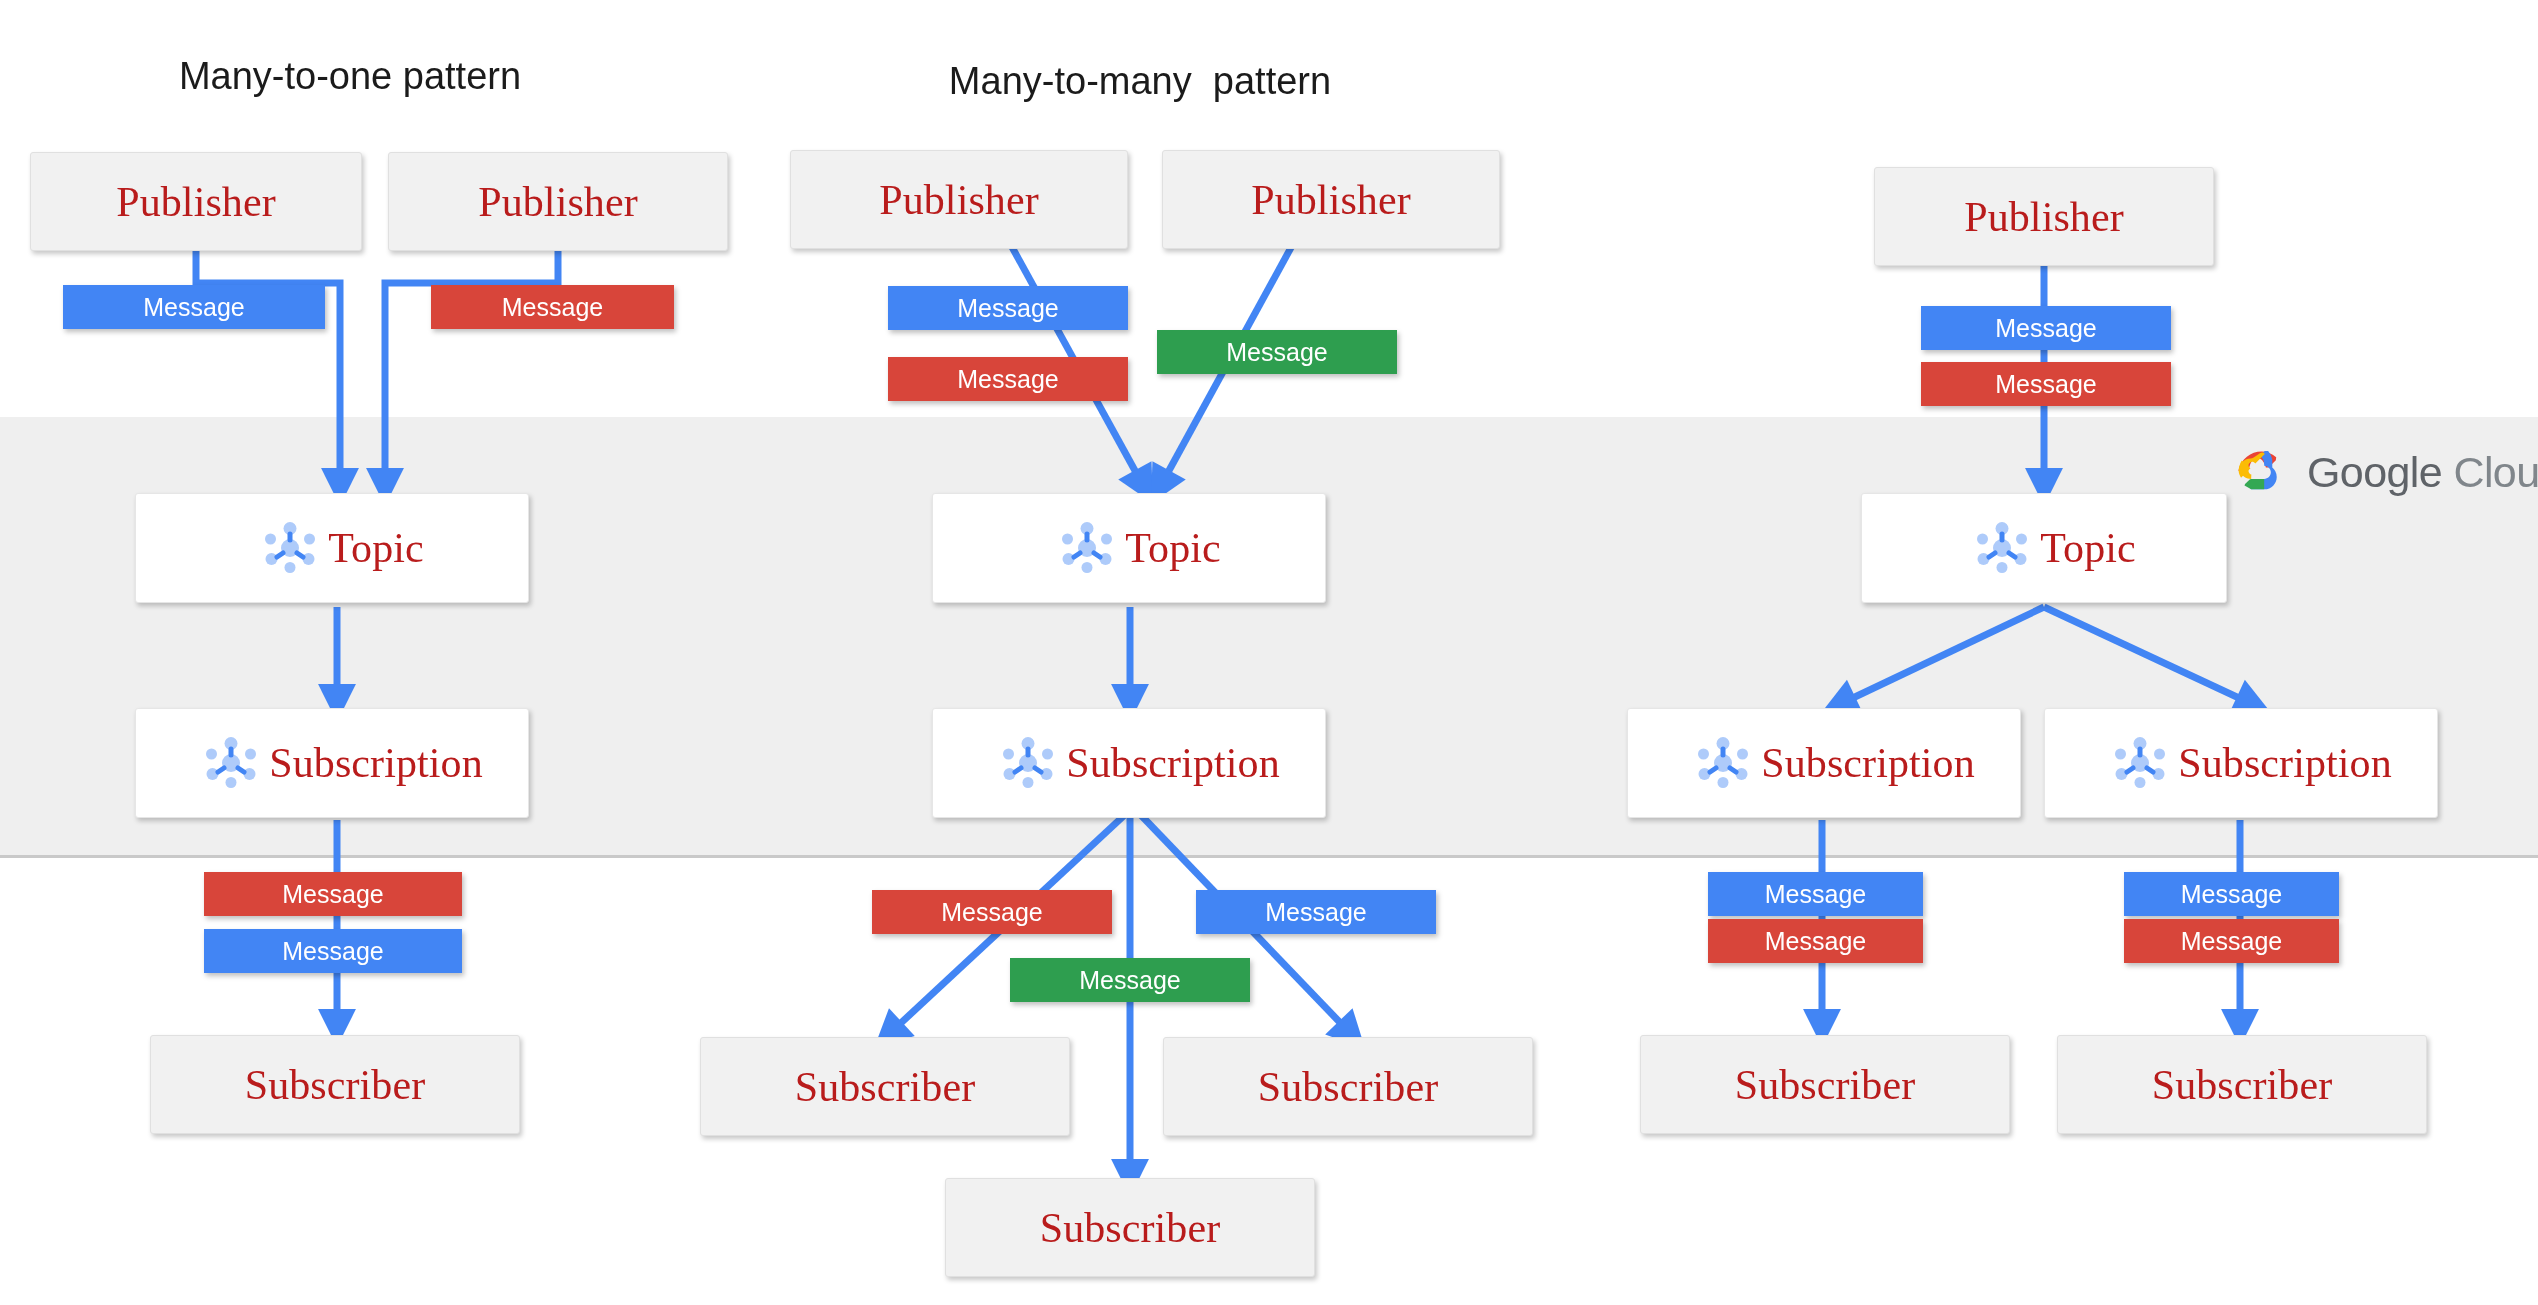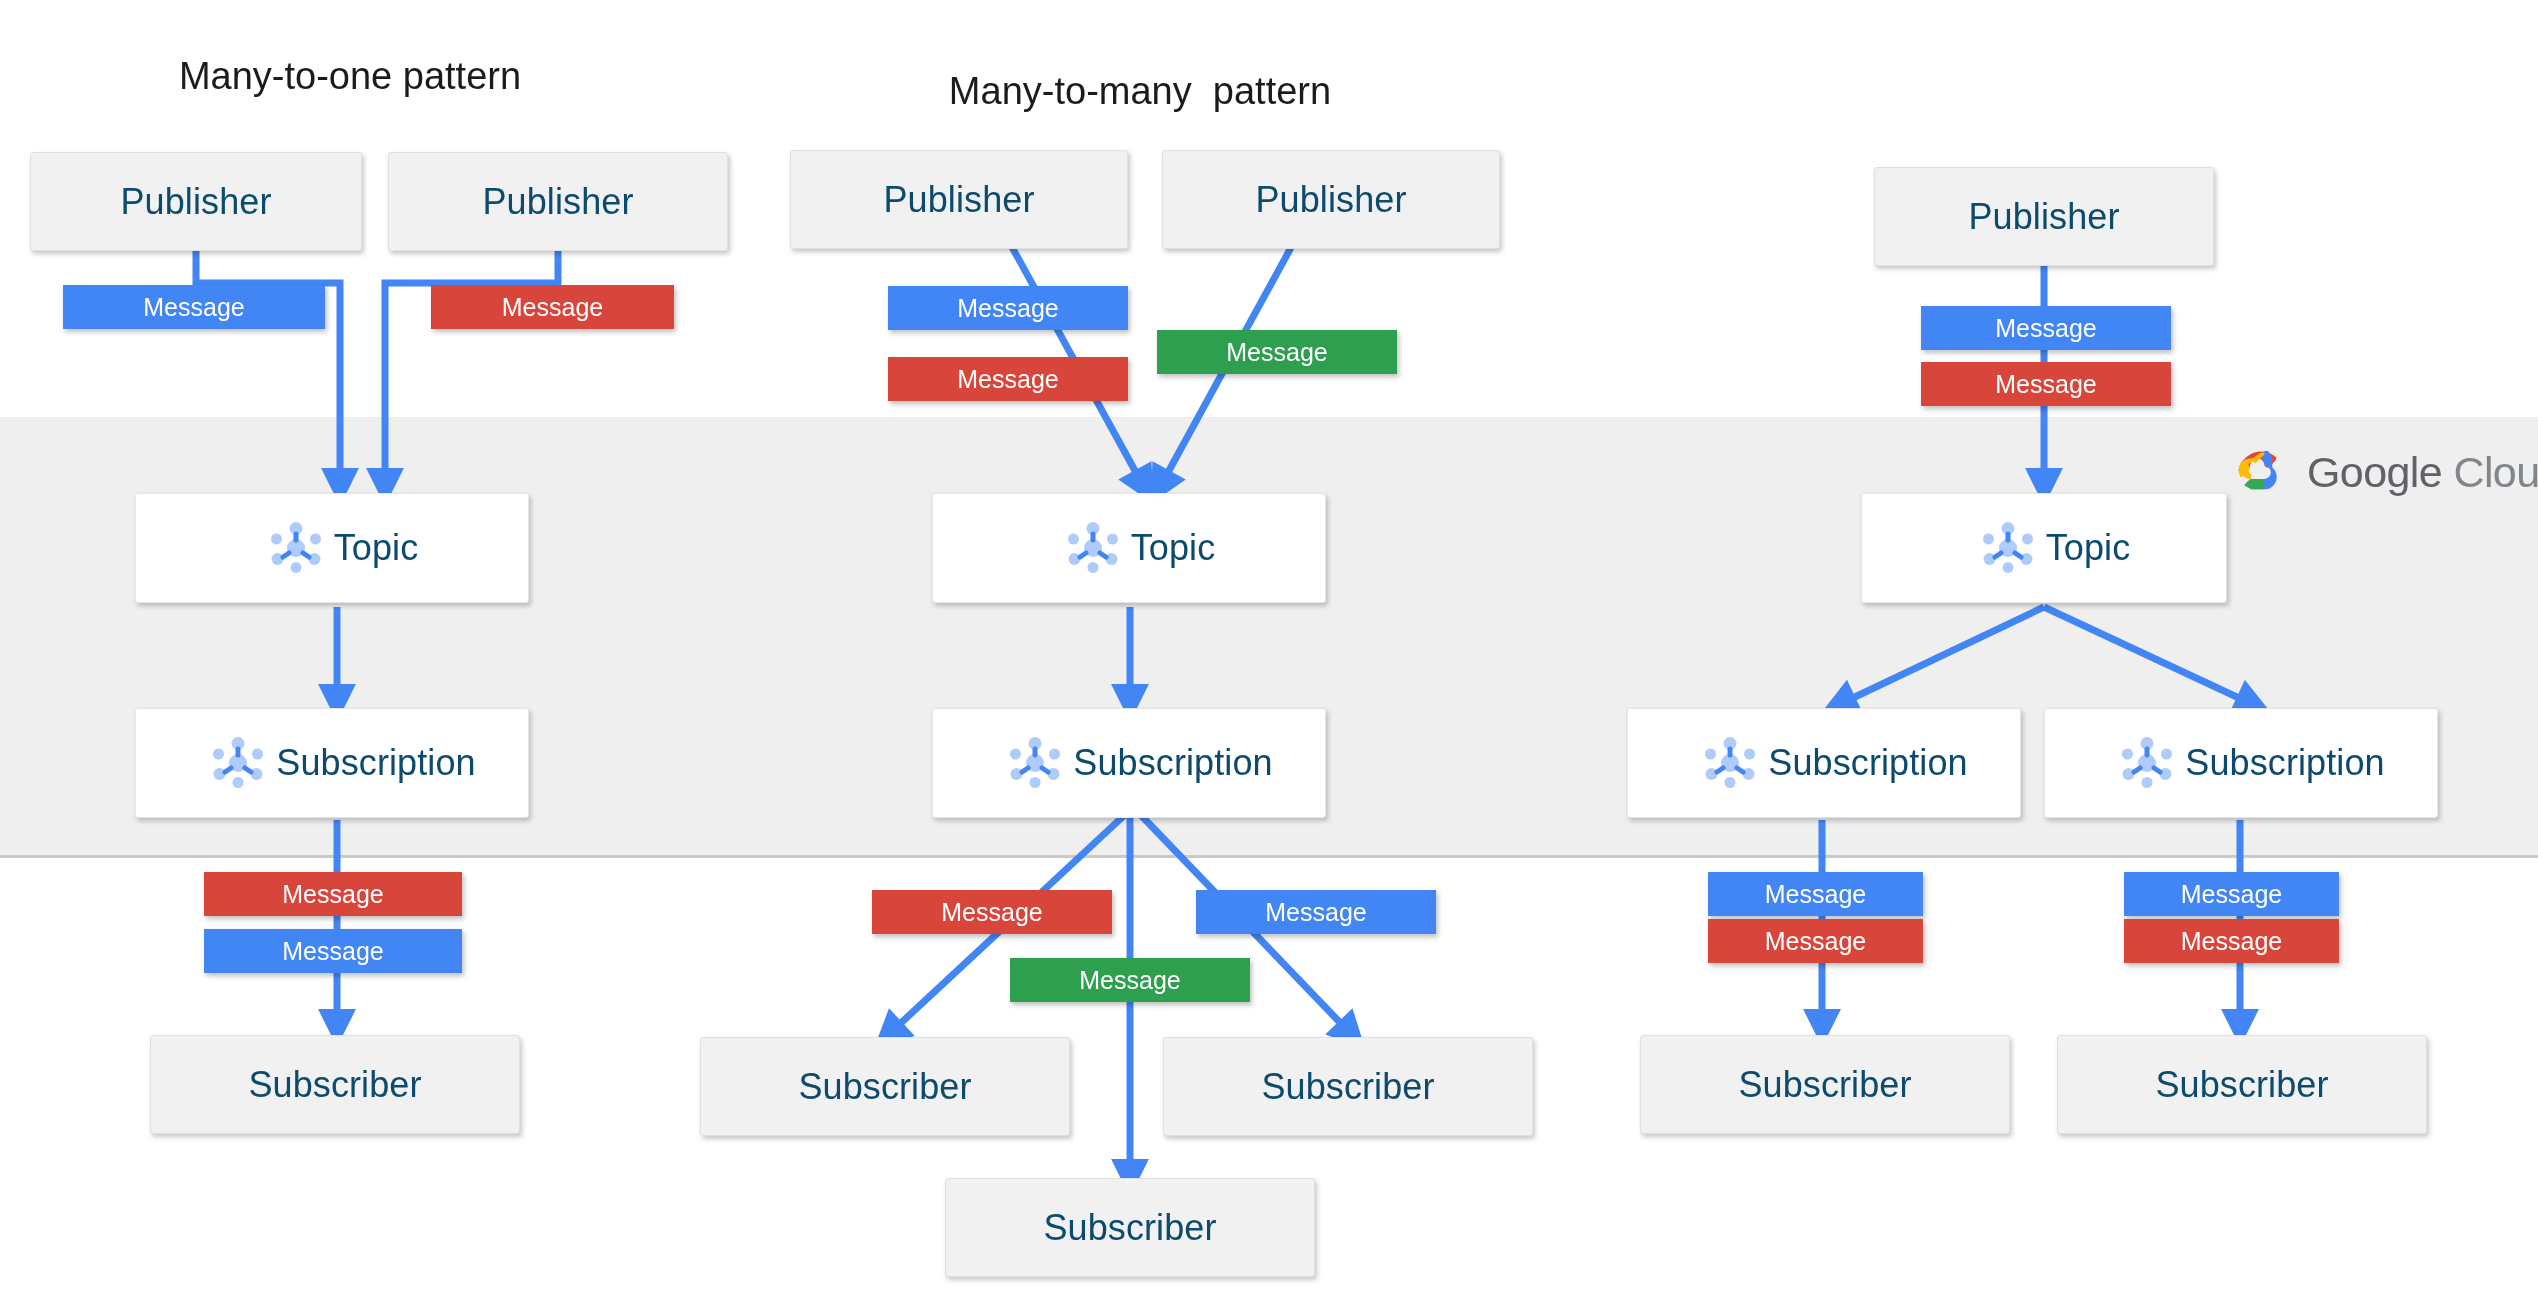--- a/index.html
+++ b/index.html
@@ -15,22 +15,22 @@
   
   .node{
     position:absolute;box-sizing:border-box;
     display:flex;align-items:center;justify-content:center;
     border-radius:3px;
     box-shadow:2px 3px 5px rgba(0,0,0,.22);
   }
   .node.gray{background:#f1f1f1;border:1px solid #e0e0e0;}
   .node.white{background:#ffffff;border:1px solid #e6e6e6;justify-content:center;}
   .node .label{
-    color:#0c4a6e;font-size:36px;font-weight:400;letter-spacing:.1px;
-    white-space:nowrap;font-family:Liberation Sans, sans-serif;
+    color:#b91c1c;font-size:42px;font-weight:400;letter-spacing:.1px;
+    white-space:nowrap;font-family:Liberation Serif, serif;
   }
   .node.white .label{margin-left:10px;}
 
   
   .pubsub-ico{width:56px;height:56px;flex:0 0 56px;margin-left:22px;}
 
   
   .msg{
     position:absolute;box-sizing:border-box;height:44px;
     display:flex;align-items:center;justify-content:center;
@@ -98,21 +98,21 @@
 
       <path d="M2044 607 L1838 705" marker-end="url(#ah)"></path>
       <path d="M2044 607 L2254 705" marker-end="url(#ah)"></path>
 
       <path d="M1822 820 L1822 1028" marker-end="url(#ah)"></path>
       <path name="x" d="M2240 820 L2240 1028" marker-end="url(#ah)"></path>
     </g>
   </svg>
 
   <div class="col-title" style="left:0px;top:55px;width:700px;">Many-to-one pattern</div>
-  <div class="col-title" style="left:790px;top:70px;width:700px;">Many-to-many  pattern</div>
+  <div class="col-title" style="left:790px;top:60px;width:700px;">Many-to-many  pattern</div>
 
   <div class="gc-logo" style="left:2235px;top:448px;">
     <svg width="54" height="44" viewBox="0 0 54 44">
       <path d="M33.6 12.5 L36.5 12.5 L44.4 4.6 L44.8 1.3 C30.1 -11.7 7.6 -3.0 3.6 16.2 
                C4.8 15.4 7.4 16.0 15.3 14.7 C15.3 14.7 15.7 8.2 19.0 4.9 
                C23.0 0.8 29.6 -0.1 33.6 12.5 Z" fill="#ea4335" transform="translate(0,5) scale(0.92)"></path>
       <path d="M46.6 16.2 C45.6 10.9 43.1 6.2 39.3 2.9 L31.4 10.8 
                C34.7 13.5 36.6 17.5 36.5 21.8 L36.5 23.4 
                C41.1 23.4 44.8 27.1 44.8 31.7 C44.8 36.3 41.1 39.9 36.5 39.9 
                L20.2 39.9 L18.6 41.5 L18.6 51.3 L20.2 52.9 L36.5 52.9 

